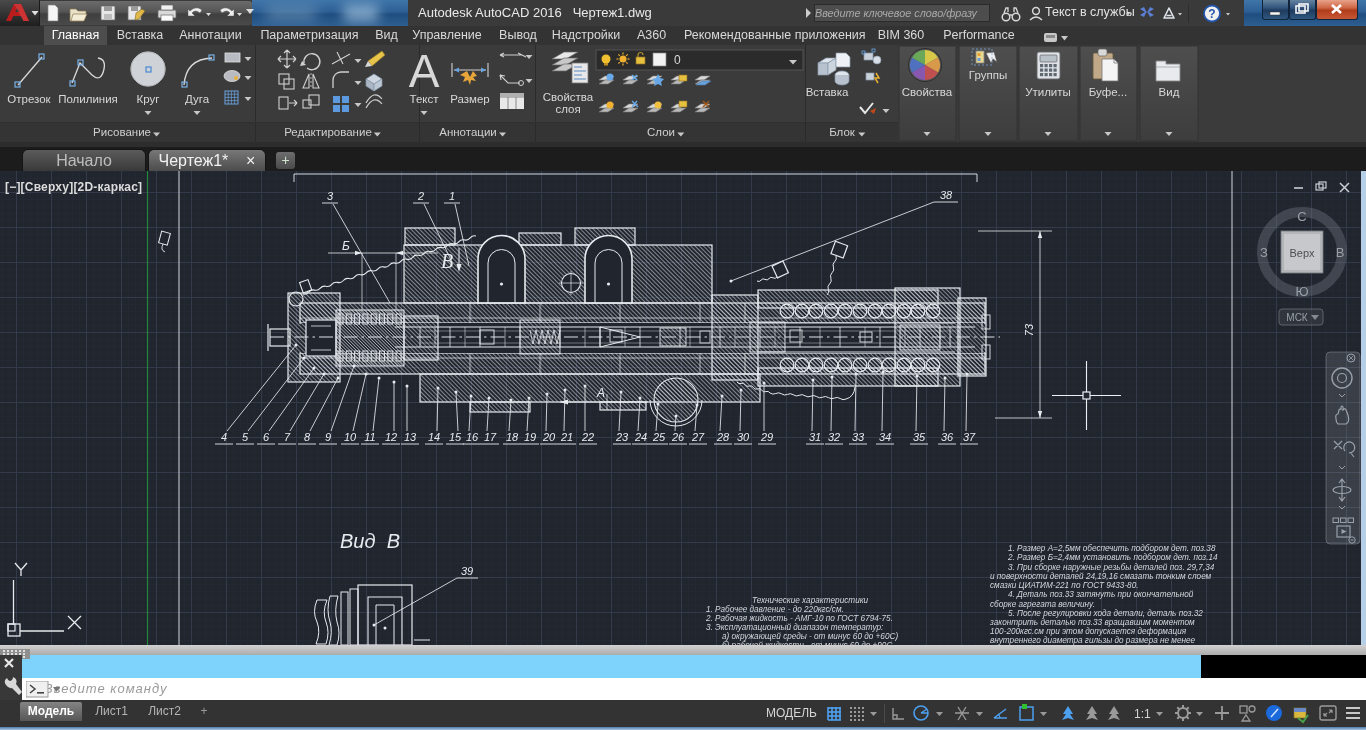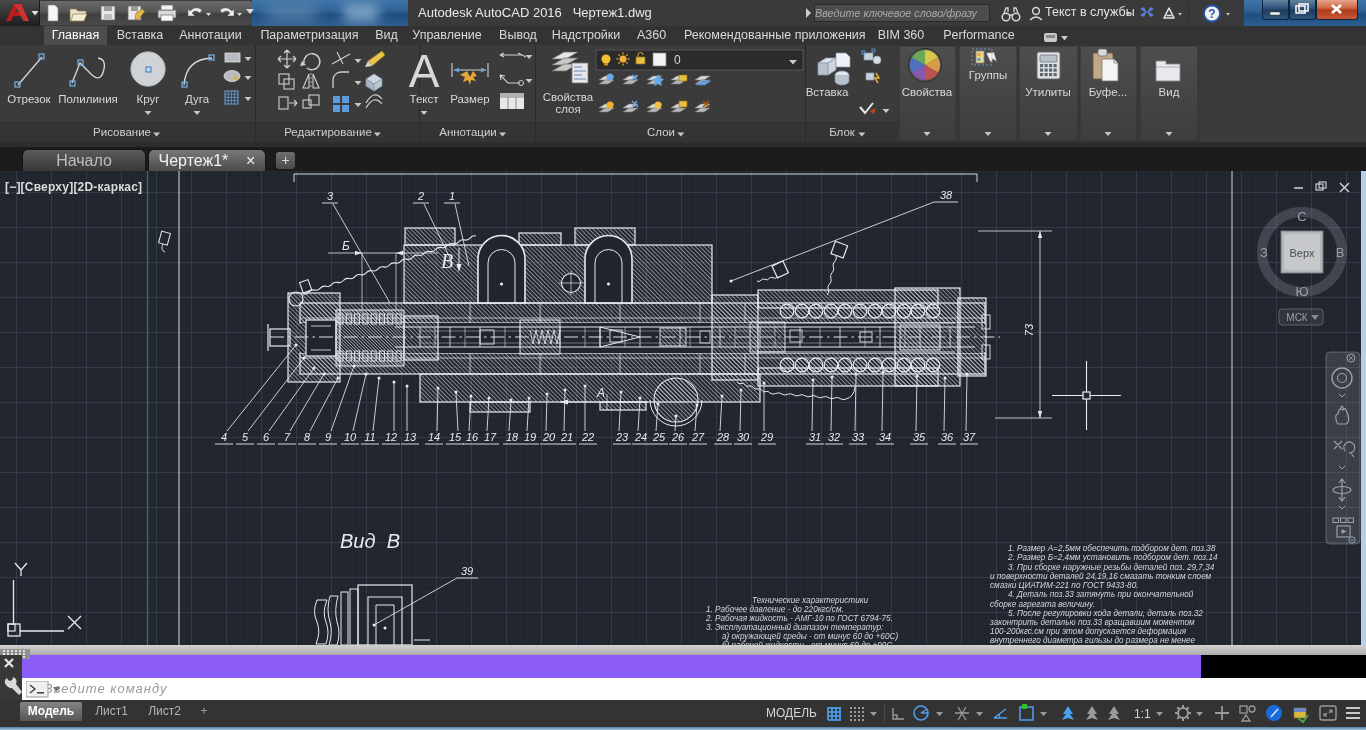--- a/index.html
+++ b/index.html
@@ -1,18 +1,18 @@
 <!DOCTYPE html>
 <html><head><meta charset="utf-8">
 <style>
 html,body{margin:0;padding:0;width:1366px;height:730px;overflow:hidden;background:#000;
   font-family:"Liberation Sans",sans-serif;-webkit-font-smoothing:antialiased;}
 *{box-sizing:border-box;}
 .abs{position:absolute;}
-#app{position:relative;width:1201px;height:730px;background:#8b5cf6;}
+#app{position:relative;width:1201px;height:730px;background:#7dd3fc;}
 #titlebar{position:absolute;left:0;top:0;width:1366px;height:26px;background:#3a3a3a;}
 #tb-blue-l{position:absolute;left:252px;top:0;width:156px;height:26px;
   background:linear-gradient(180deg,#3f75a8 0%,#2d5f94 45%,#1f4d80 55%,#2e5f91 100%);overflow:hidden;}
 #tb-blue-r{position:absolute;left:1244px;top:0;width:122px;height:26px;
   background:linear-gradient(180deg,#3f75a8 0%,#2d5f94 45%,#1f4d80 55%,#2e5f91 100%);}
 #logo{position:absolute;left:0;top:0;width:40px;height:26px;background:linear-gradient(180deg,#4a4a4a,#1e1e1e);border-right:1px solid #1a1a1a;}
 #qat{position:absolute;left:40px;top:1px;width:212px;height:24px;
   background:linear-gradient(180deg,#6b6b6b 0%,#555 45%,#3f3f3f 55%,#4a4a4a 100%);border-radius:0 3px 3px 0;}
 #title-text{position:absolute;left:418px;top:0;width:300px;height:26px;color:#e8e8e8;font-size:13px;line-height:25px;white-space:nowrap;}
 #searchbar{position:absolute;left:806px;top:0;width:438px;height:26px;background:#3a3a3a;}

